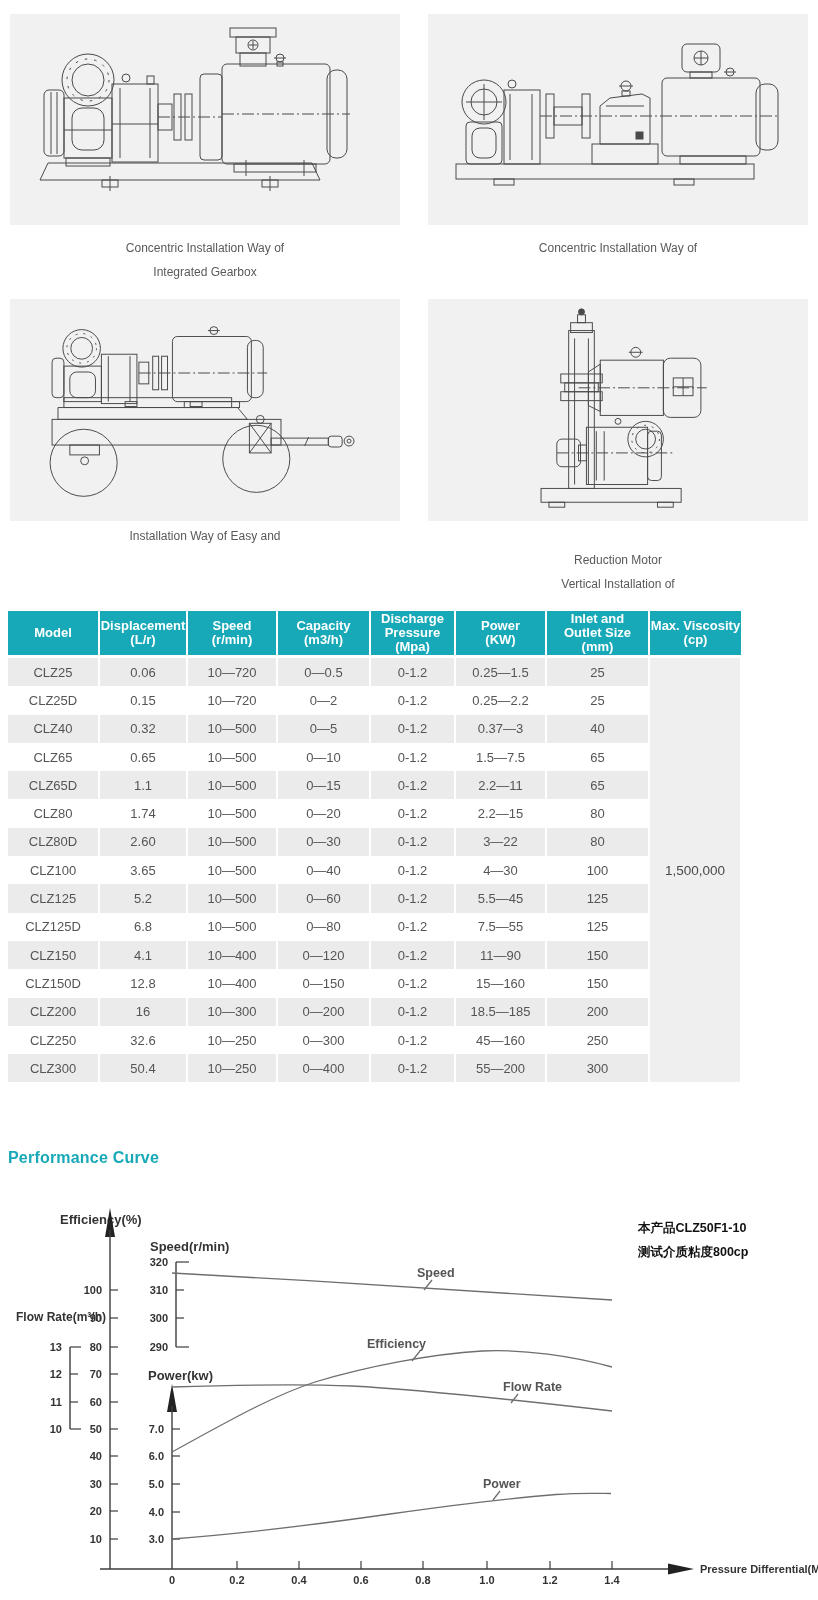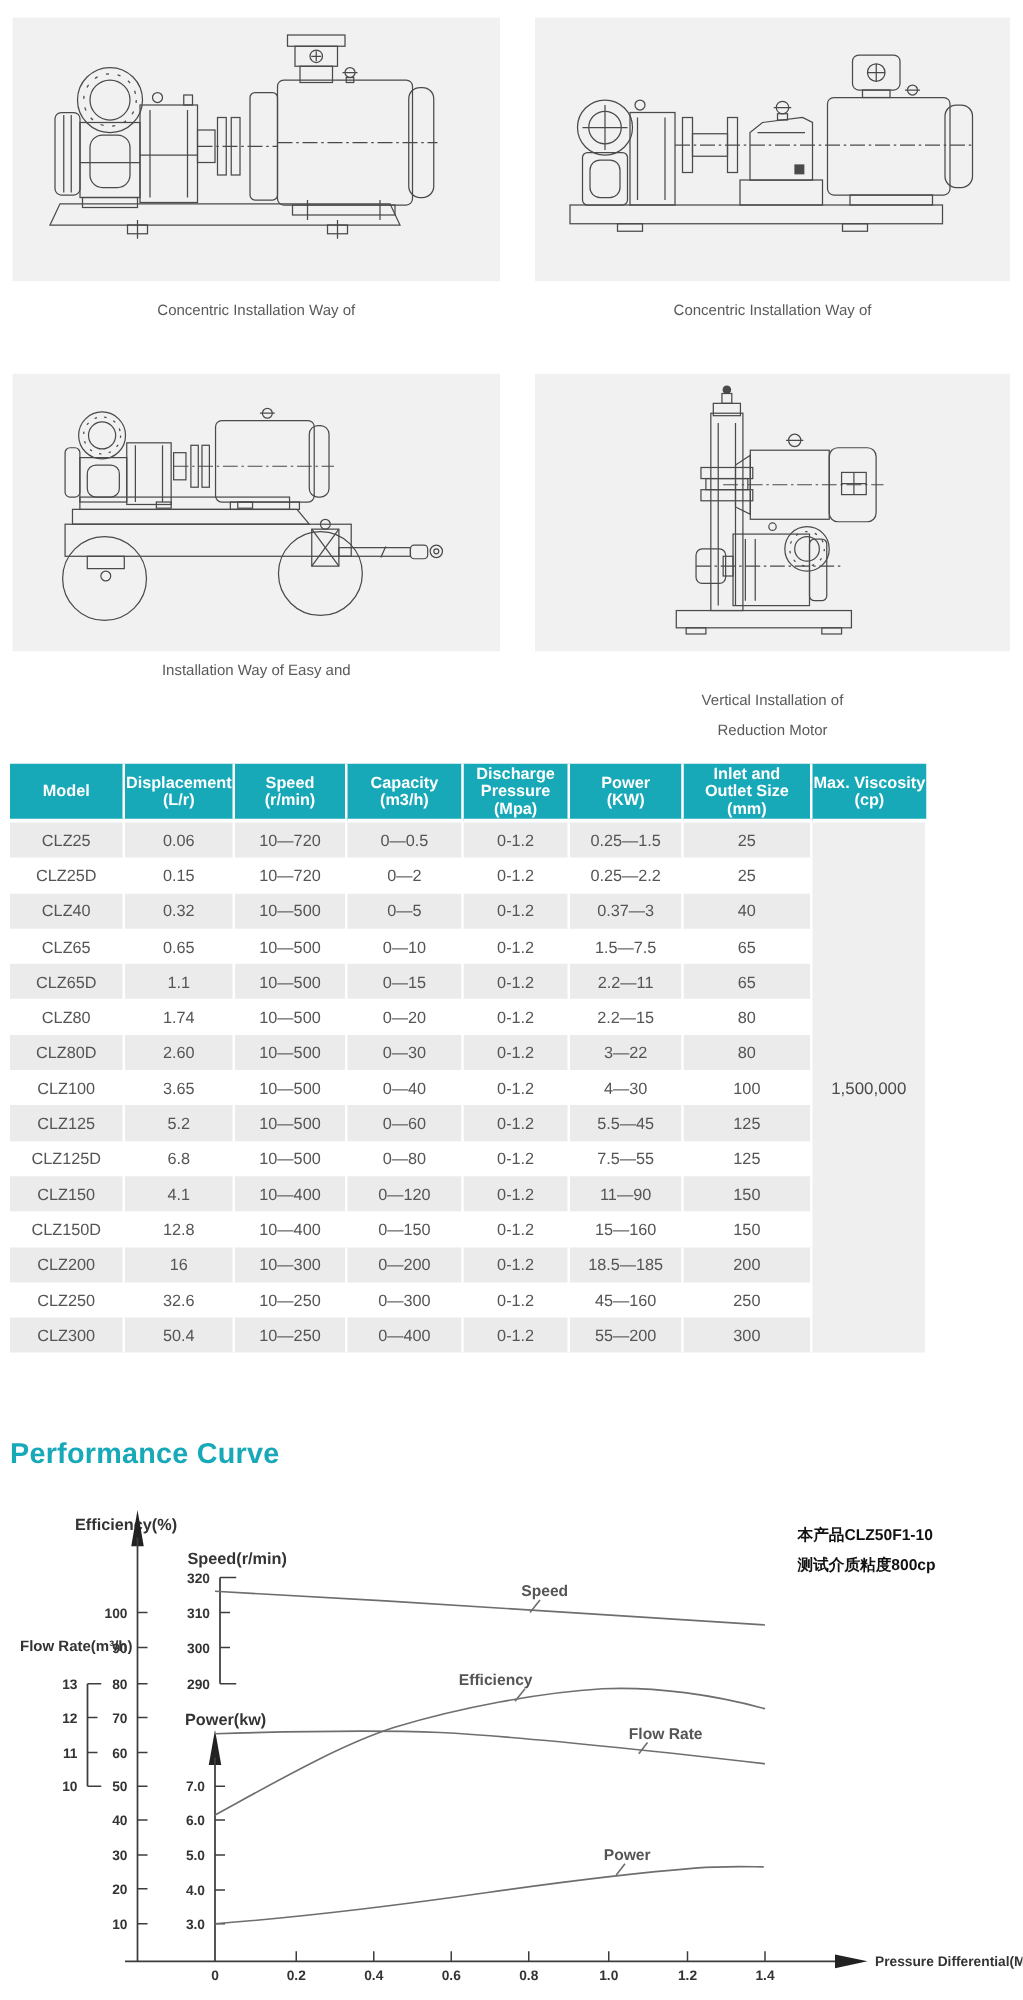--- a/index.html
+++ b/index.html
@@ -31,21 +31,21 @@
     border-right:2px solid #ffffff;padding:0;
   }
   .spec-table tbody tr:nth-child(odd) td{background:#ebebeb;}
   .spec-table td.visc,
   .spec-table tbody tr:nth-child(odd) td.visc{
     background:#efefef;color:#4a4a4a;font-size:13.5px;
   }
   
   .perf-heading{
     position:absolute;left:8px;top:1149px;margin:0;
-    color:#18a9b8;font-size:23px;font-weight:bold;letter-spacing:.2px;
+    color:#18a9b8;font-size:16px;font-weight:bold;letter-spacing:.2px;
   }
   .chart{position:absolute;left:0;top:1180px;width:818px;height:420px;}
   .ax{stroke:#3d3d3d;stroke-width:1.4;}
   .tk{stroke:#3d3d3d;stroke-width:1.2;}
   .tick{font-size:11px;font-weight:bold;fill:#333;}
   .axt{font-size:13px;font-weight:bold;fill:#333;}
   .axt2{font-size:12px;font-weight:bold;fill:#333;}
   .cv{fill:none;stroke:#6e6e6e;stroke-width:1.3;}
   .cl{font-size:12.5px;font-weight:bold;fill:#555;}
   .ann{font-size:12.5px;font-weight:bold;fill:#111;}
@@ -138,20 +138,21 @@
         <line x1="273" y1="37" x2="273" y2="51"></line>
       <rect x="262" y="58" width="22" height="6"></rect>
       <circle cx="302" cy="58" r="4"></circle>
         <line x1="296" y1="58" x2="308" y2="58"></line>
     </g>
   </svg>
 </div>
 
 <div class="caption" style="left:10px;top:236px;width:390px;">
   <span>Concentric Installation Way of</span>
+  <span>Integrated Gearbox</span>
 </div>
 <div class="caption" style="left:428px;top:236px;width:380px;">
   <span>Concentric Installation Way of</span>
 </div>
 
 <div class="panel" style="left:10px;top:299px;width:390px;height:222px;">
   <svg viewBox="0 0 390 225">
     <g class="dw">
       <circle cx="72" cy="166" r="34"></circle>
         <circle cx="247" cy="162" r="34"></circle>
@@ -229,22 +230,22 @@
       <rect x="220" y="134" width="14" height="50" rx="4"></rect>
       <circle cx="190" cy="124" r="3"></circle>
     </g>
   </svg>
 </div>
 
 <div class="caption" style="left:10px;top:524px;width:390px;">
   <span>Installation Way of Easy and</span>
 </div>
 <div class="caption" style="left:428px;top:548px;width:380px;">
+  <span>Reduction Motor</span>
   <span>Vertical Installation of</span>
-  <span>Reduction Motor</span>
 </div>
 
 <table class="spec-table">
   <colgroup>
     <col style="width:91px">
       <col style="width:88px">
       <col style="width:90px">
       <col style="width:93px">
     <col style="width:85px">
       <col style="width:91px">

